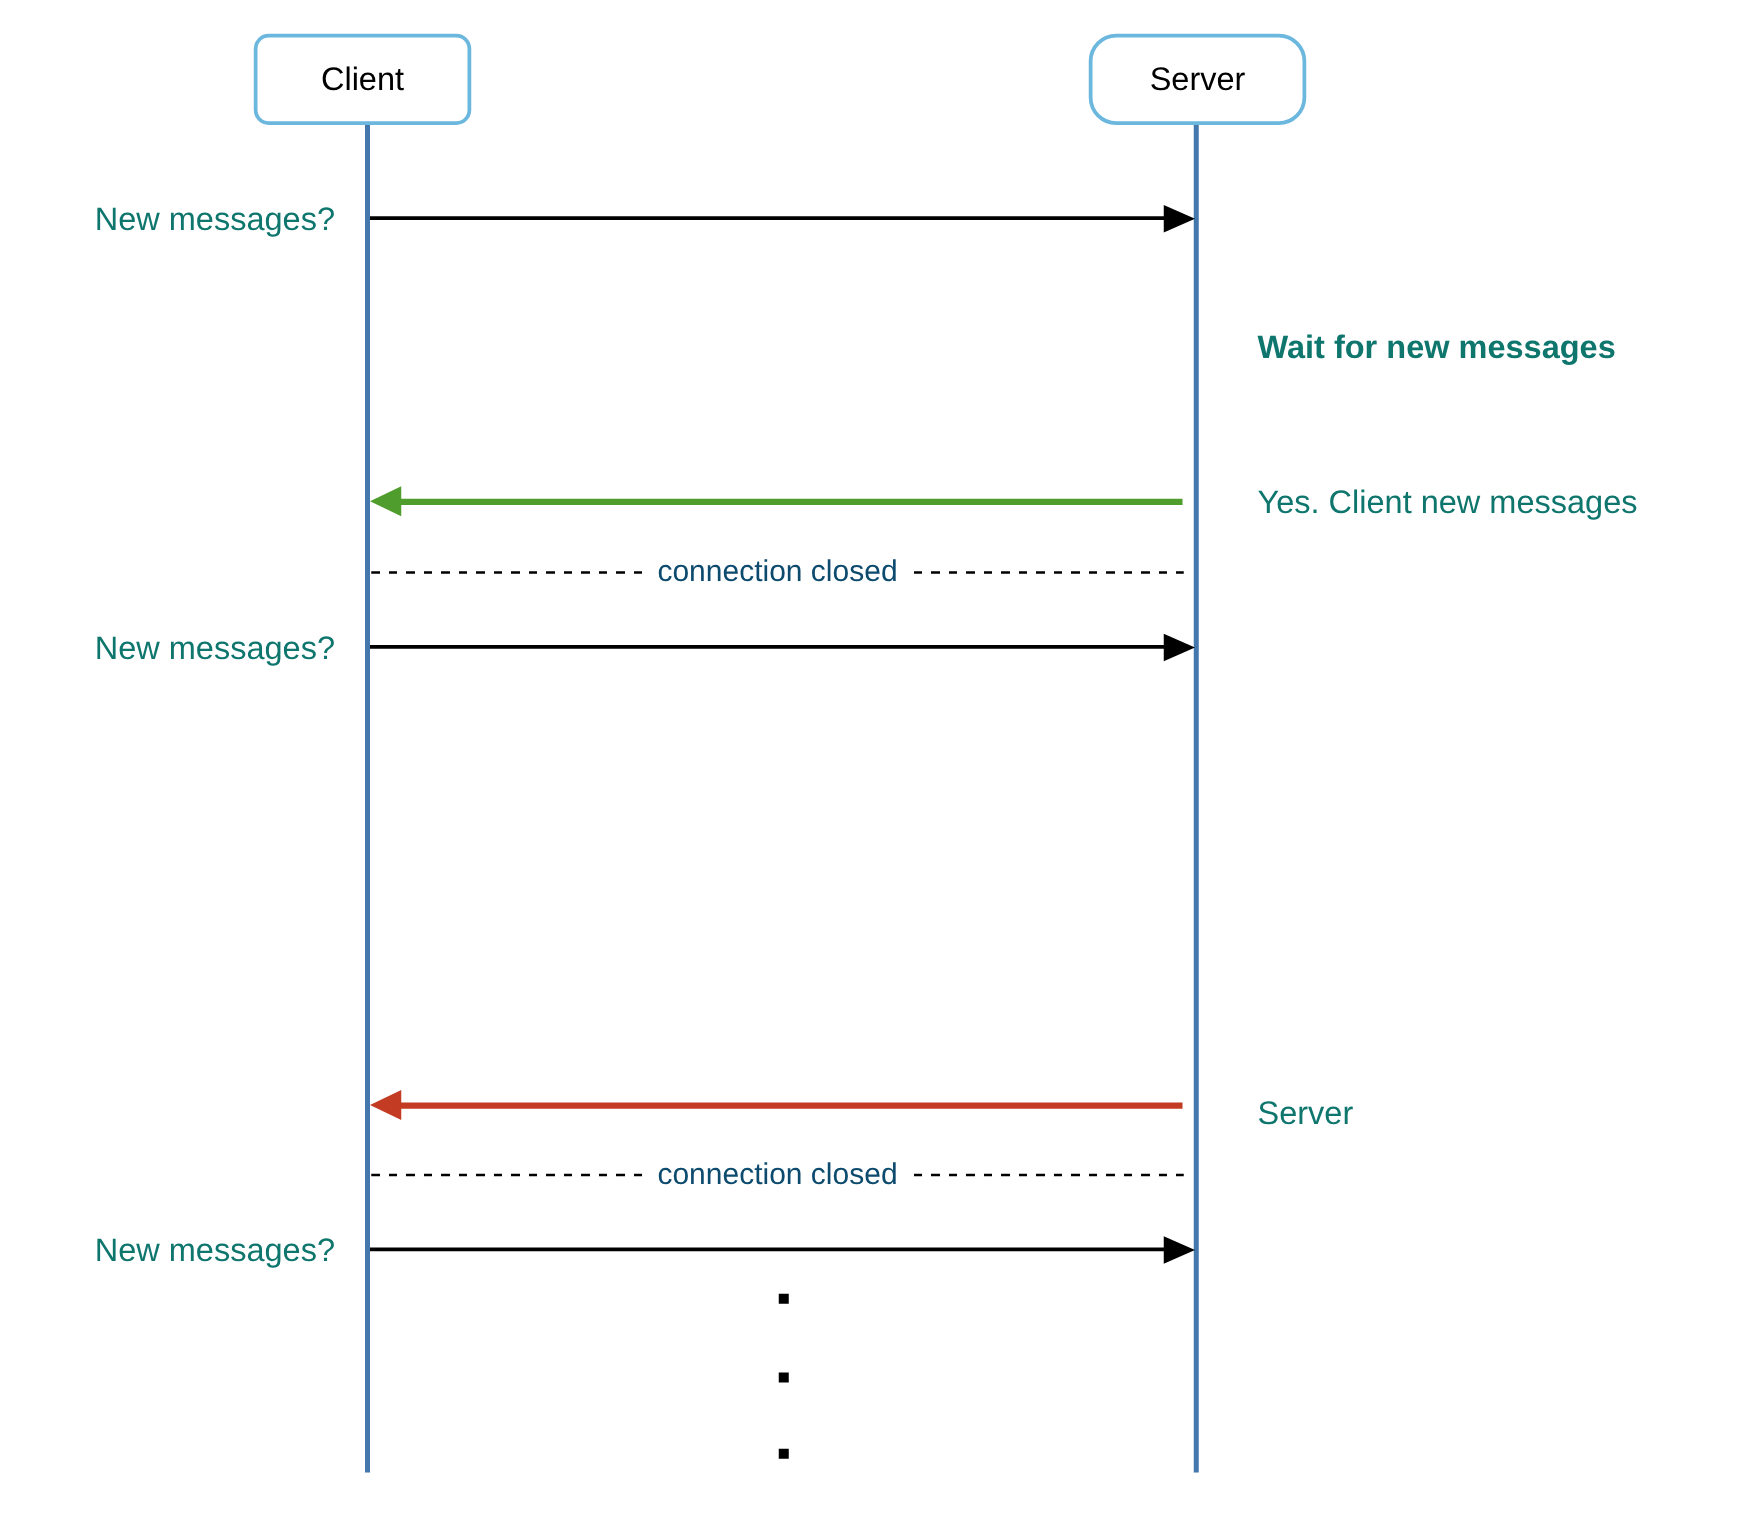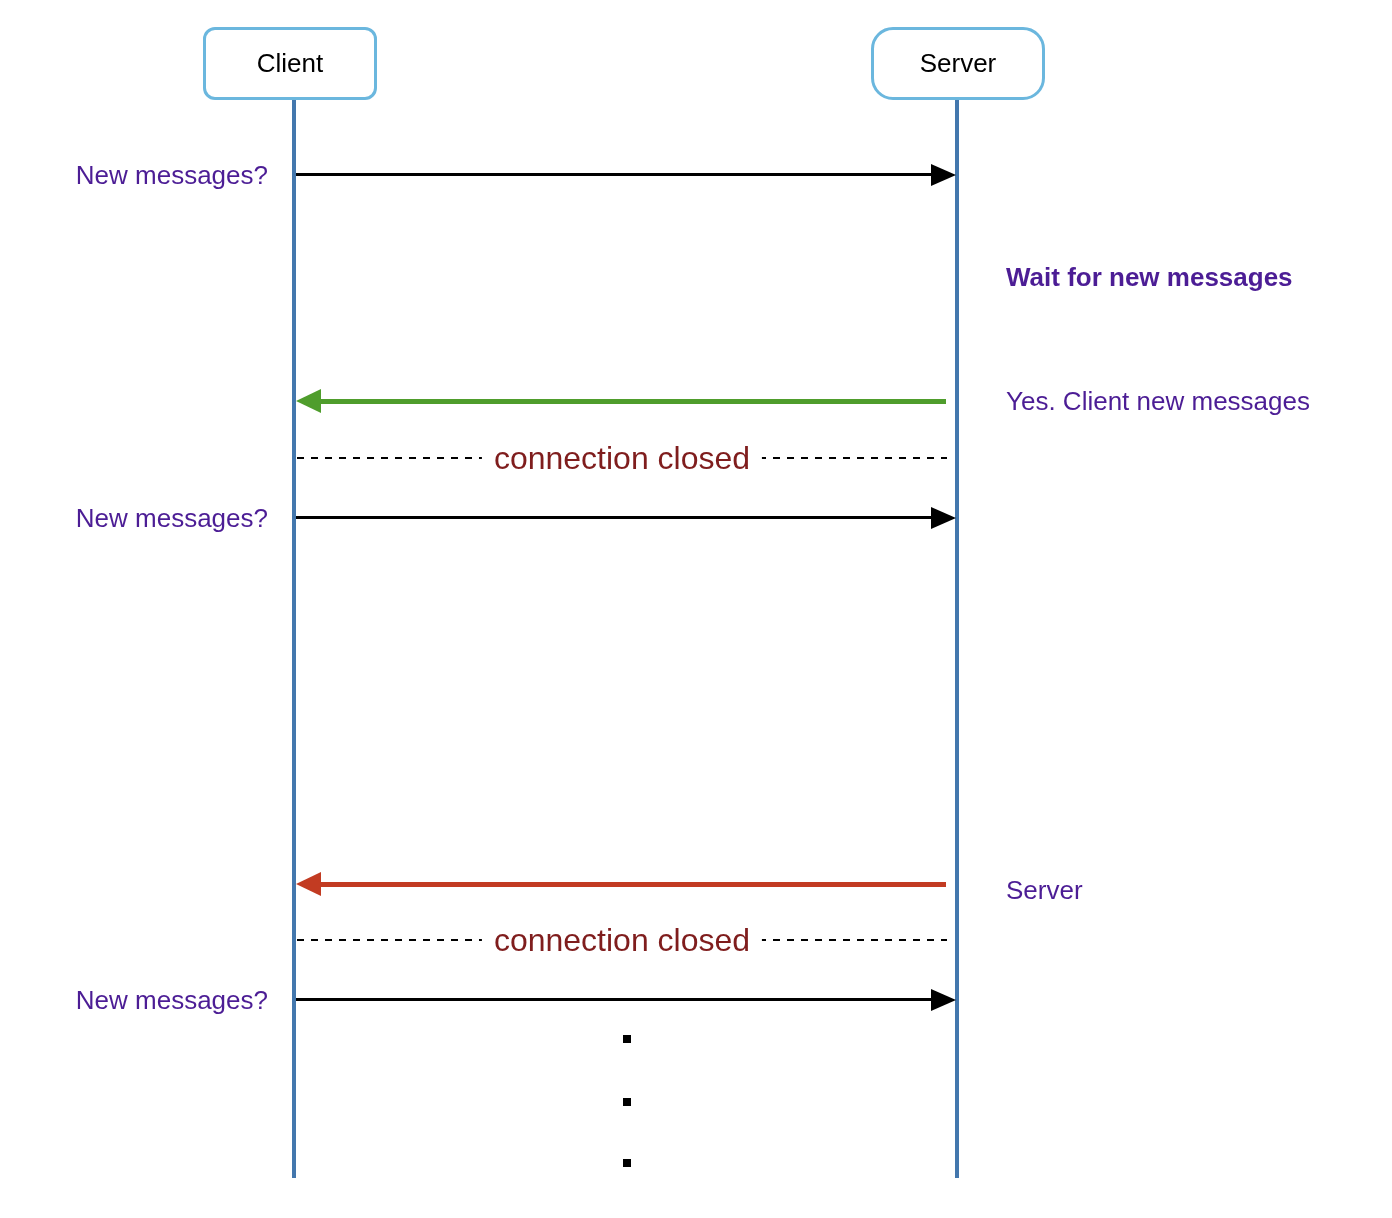--- a/index.html
+++ b/index.html
@@ -39,21 +39,21 @@
     width: 4px;
     height: 1078px;
     background: #4377ad;
   }
   .lifeline.client { left: 292px; }
   .lifeline.server { left: 955px; }
 
   .msg-label {
     position: absolute;
     font-size: 26px;
-    color: #4c1d95;
+    color: #0f766e;
     line-height: 1;
     white-space: nowrap;
   }
   .msg-label.left-side { right: 1124px; }
   .msg-label.right-side { left: 1006px; }
 
   .arrow-line {
     position: absolute;
     height: 3px;
     background: #000000;
@@ -94,23 +94,23 @@
     height: 2px;
     background: repeating-linear-gradient(90deg, #000000 0 7px, transparent 7px 14px);
   }
   .divider-label {
     position: absolute;
     left: 50%;
     top: 1px;
     transform: translate(-50%, -50%);
     background: #ffffff;
     padding: 2px 12px;
-    font-size: 32px;
+    font-size: 24px;
     line-height: 1;
-    color: #7f1d1d;
+    color: #0c4a6e;
     white-space: nowrap;
   }
 
   .dot {
     position: absolute;
     left: 623px;
     width: 8px;
     height: 8px;
     background: #000000;
   }

